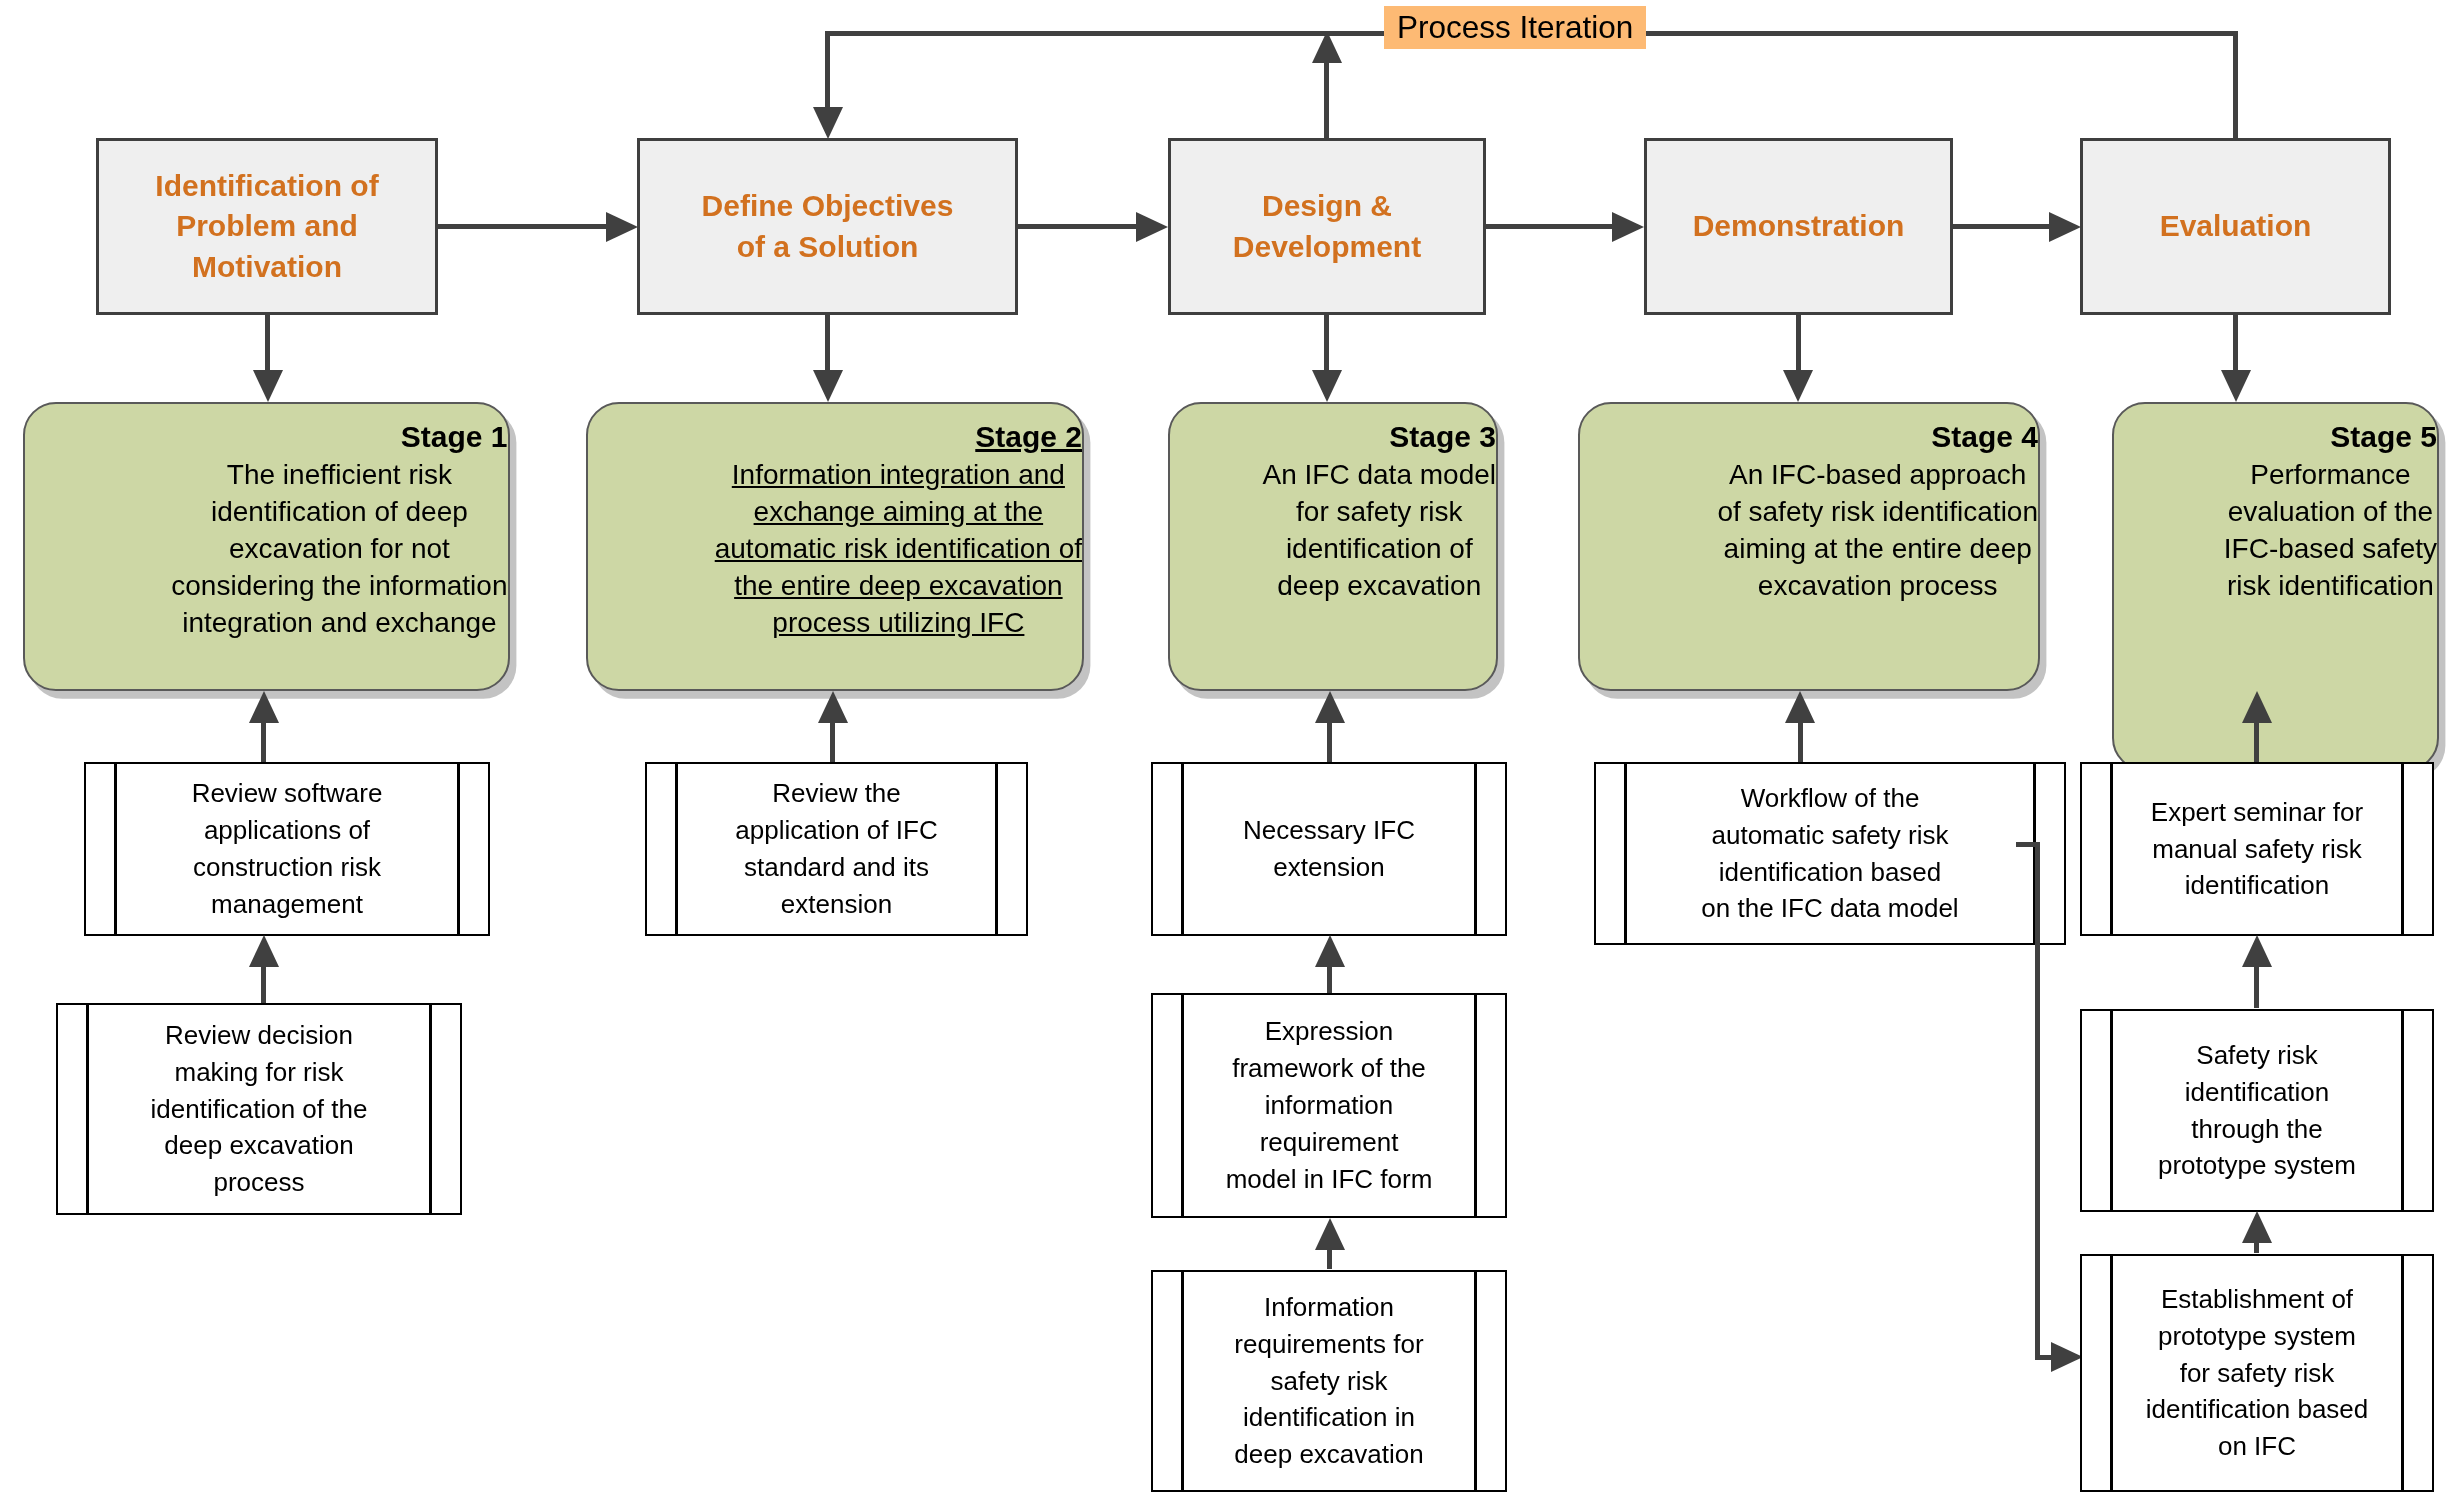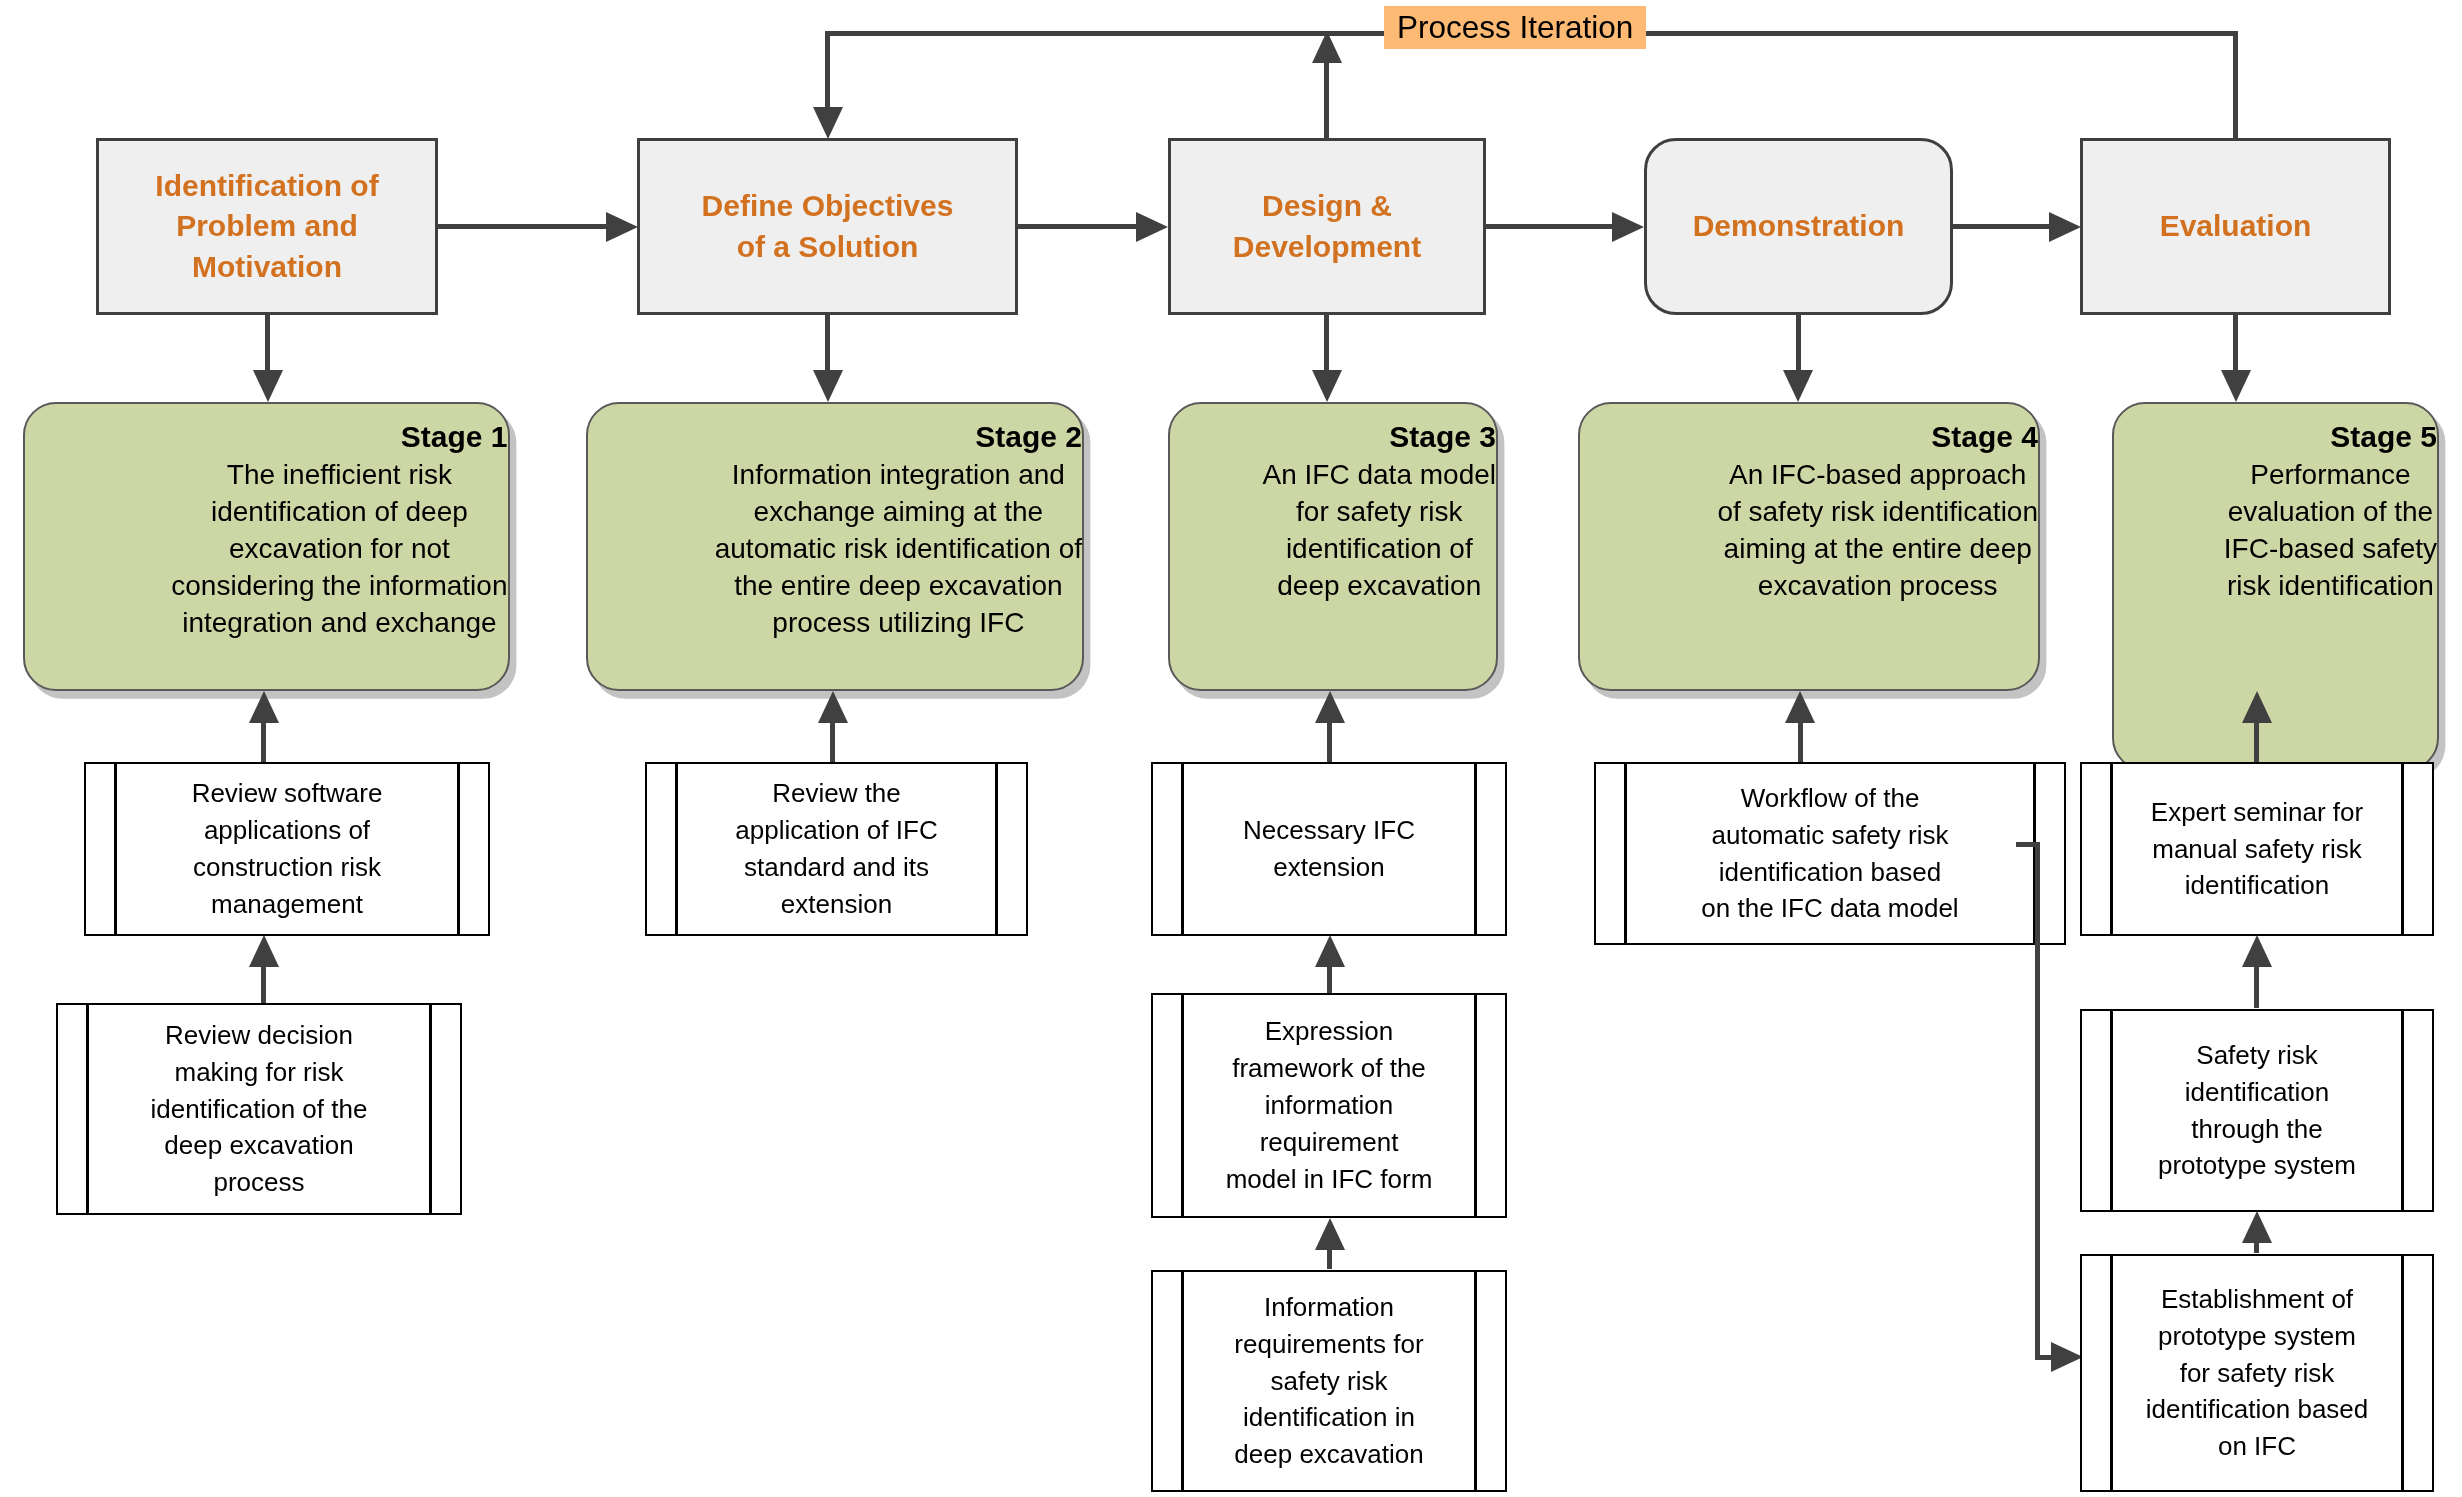--- a/index.html
+++ b/index.html
@@ -91,21 +91,21 @@
 Motivation</span>
   </div>
   <div class="phase" style="left:637px;top:138px;width:381px;height:177px;">
     <span class="pre">Define Objectives
 of a Solution</span>
   </div>
   <div class="phase" style="left:1168px;top:138px;width:318px;height:177px;">
     <span class="pre">Design &amp;
 Development</span>
   </div>
-  <div class="phase" style="left:1644px;top:138px;width:309px;height:177px;border-radius:32px;">
+  <div class="phase" style="left:1644px;top:138px;width:309px;height:177px;">
     <span class="pre">Demonstration</span>
   </div>
   <div class="phase" style="left:2080px;top:138px;width:311px;height:177px;">
     <span class="pre">Evaluation</span>
   </div>
 
   <div class="hline" style="left:438px;top:224px;width:170px;"></div>
   <div class="head-right" style="left:606px;top:212px;"></div>
   <div class="hline" style="left:1018px;top:224px;width:120px;"></div>
   <div class="head-right" style="left:1136px;top:212px;"></div>
@@ -126,21 +126,21 @@
   <div class="head-down" style="left:2221px;top:370px;"></div>
 
   <div class="stage" style="left:22.5px;top:402px;width:487px;height:289px;">
     <div class="stage-title">Stage 1</div>
     <div class="stage-body pre">The inefficient risk
 identification of deep
 excavation for not
 considering the information
 integration and exchange</div>
   </div>
-  <div class="stage" style="left:586px;top:402px;width:498px;height:289px;">
+  <div class="stage" style="left:586px;top:402px;width:498px;height:289px;text-decoration:underline;">
     <div class="stage-title">Stage 2</div>
     <div class="stage-body pre">Information integration and
 exchange aiming at the
 automatic risk identification of
 the entire deep excavation
 process utilizing IFC</div>
   </div>
   <div class="stage" style="left:1168px;top:402px;width:330px;height:289px;">
     <div class="stage-title">Stage 3</div>
     <div class="stage-body pre">An IFC data model

